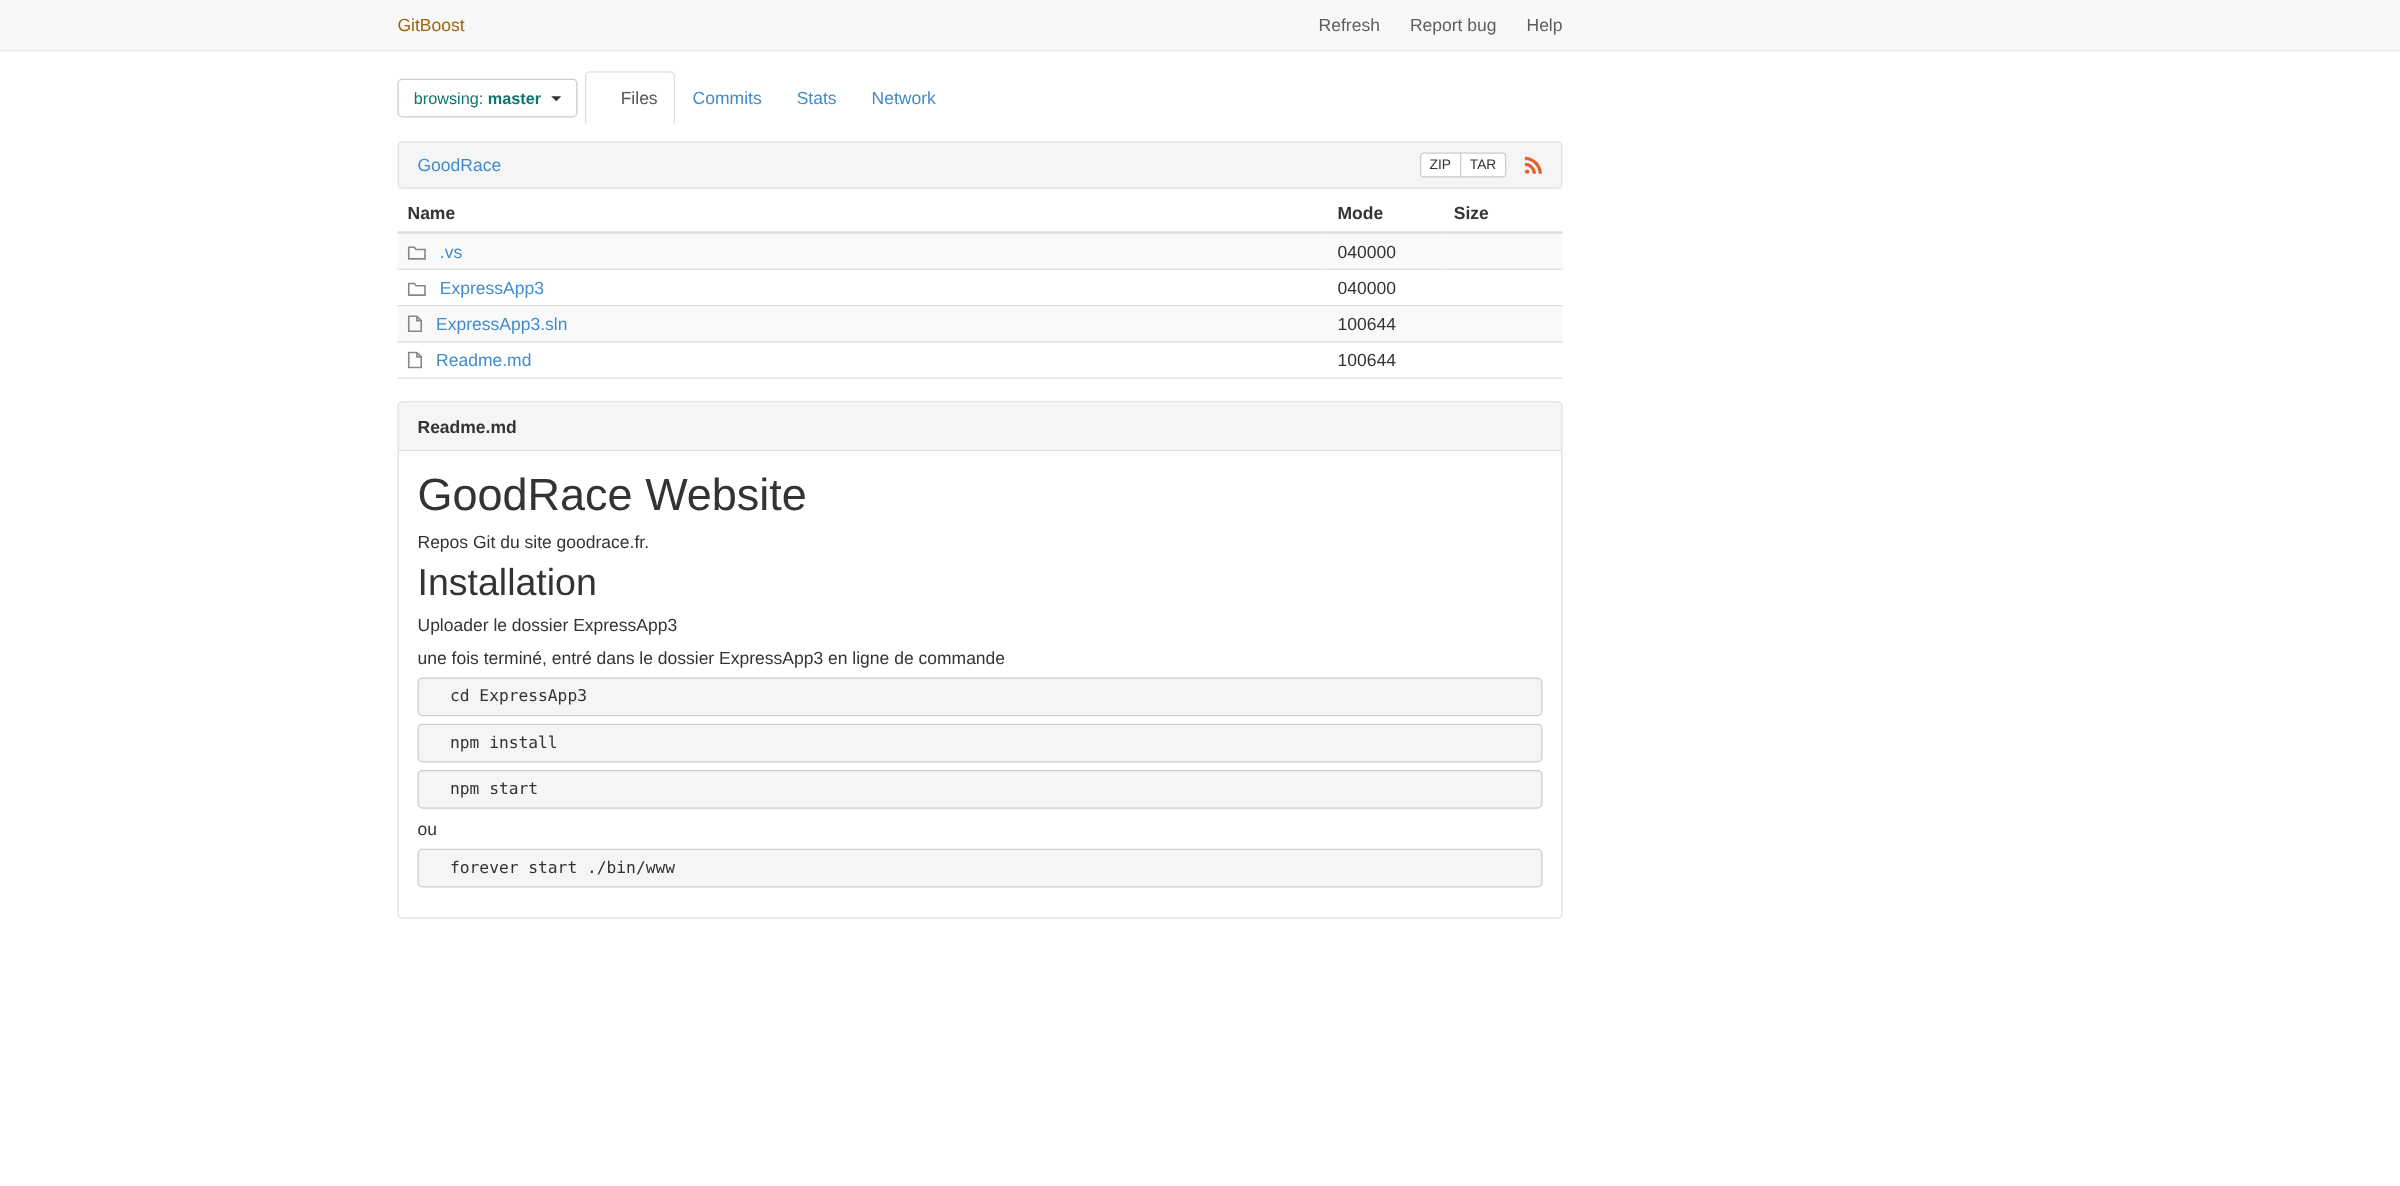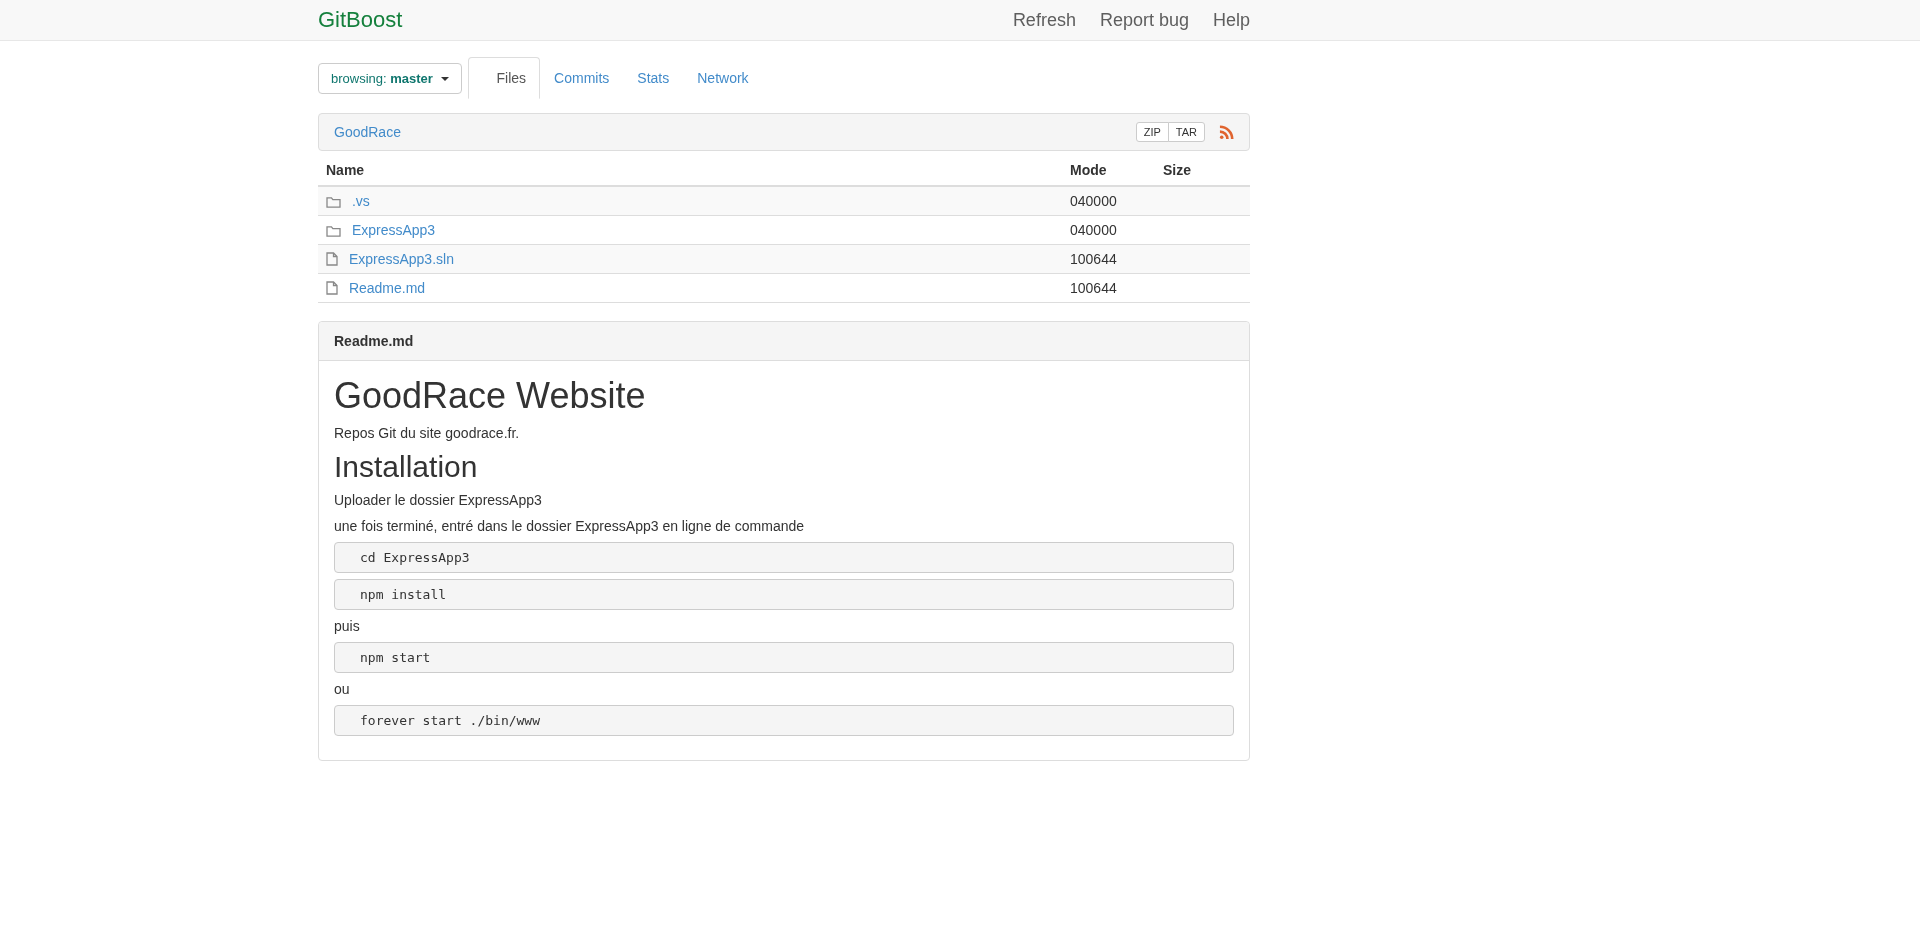--- a/index.html
+++ b/index.html
@@ -16,24 +16,24 @@
   
   .navbar {
     width: 100%; height: 41px;
     background: #f8f8f8;
     border-bottom: 1px solid #e7e7e7;
   }
   .navbar-inner {
     margin-left: 318px; width: 932px; height: 40px;
     display: flex; align-items: center; justify-content: space-between;
   }
-  .brand { font-size: 22px; color: #15803d; }
+  .brand { font-size: 14px; color: #a16207; }
   .nav-links { display: flex; }
   .nav-links a {
-    color: #5e5e5e; font-size: 18px; padding: 0 12px; line-height: 40px;
+    color: #5e5e5e; font-size: 14px; padding: 0 12px; line-height: 40px;
   }
   .nav-links a:last-child { padding-right: 0; }
 
   
   .container { margin-left: 318px; width: 932px; }
 
   
   .toolbar { margin-top: 16px; display: flex; align-items: center; }
   .btn-branch {
     font-family: inherit;
@@ -248,20 +248,19 @@
   <div class="readme-panel">
     <div class="readme-heading">Readme.md</div>
     <div class="readme-body">
       <h1>GoodRace Website</h1>
       <p>Repos Git du site goodrace.fr.</p>
       <h2>Installation</h2>
       <p>Uploader le dossier ExpressApp3</p>
       <p>une fois terminé, entré dans le dossier ExpressApp3 en ligne de commande</p>
       <pre>cd ExpressApp3</pre>
       <pre>npm install</pre>
-      <p>puis</p>
       <pre>npm start</pre>
       <p>ou</p>
       <pre>forever start ./bin/www</pre>
     </div>
   </div>
 
 </div>
 
 </body></html>

